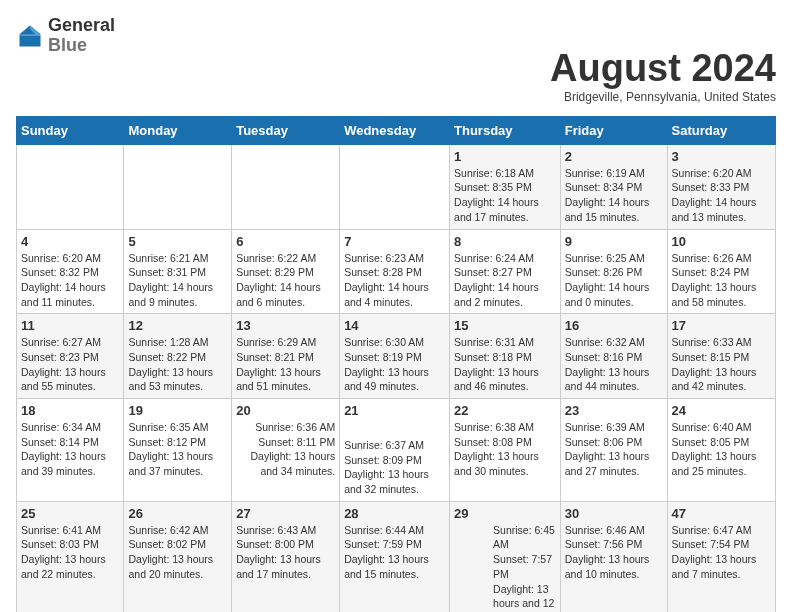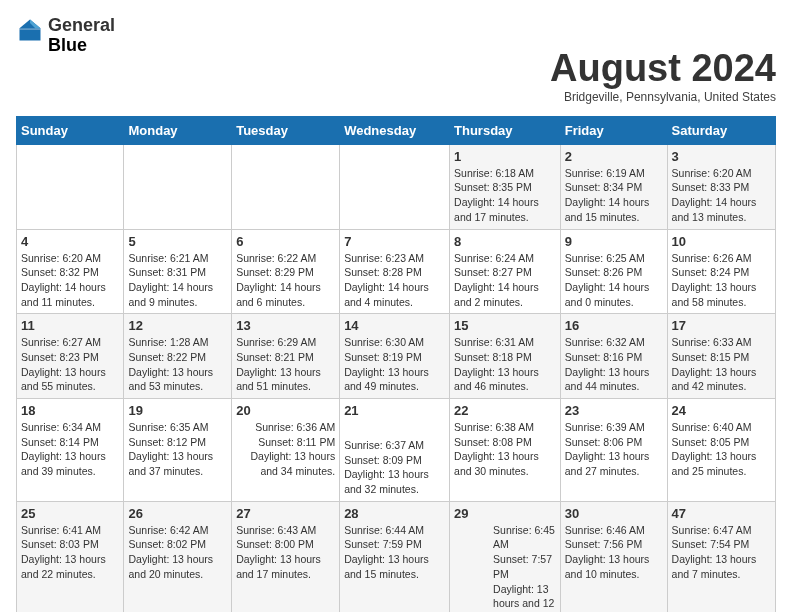--- a/index.html
+++ b/index.html
@@ -11,29 +11,30 @@
       padding: 16px;
     }
     .header {
       display: flex;
       justify-content: space-between;
       align-items: flex-start;
       margin-bottom: 12px;
     }
     .logo {
       display: flex;
+      align-items: center;
       gap: 4px;
     }
     .logo-text {
       font-size: 18px;
       font-weight: bold;
       line-height: 1.1;
     }
     .logo-general { color: #333; }
-    .logo-blue { color: #000000; }
+    .logo-blue { color: #737373; }
     .logo-icon {
       width: 28px;
       height: 28px;
     }
     .title-block {
       text-align: right;
       margin-top: 32px;
     }
     .calendar-title {
       font-size: 38px;

